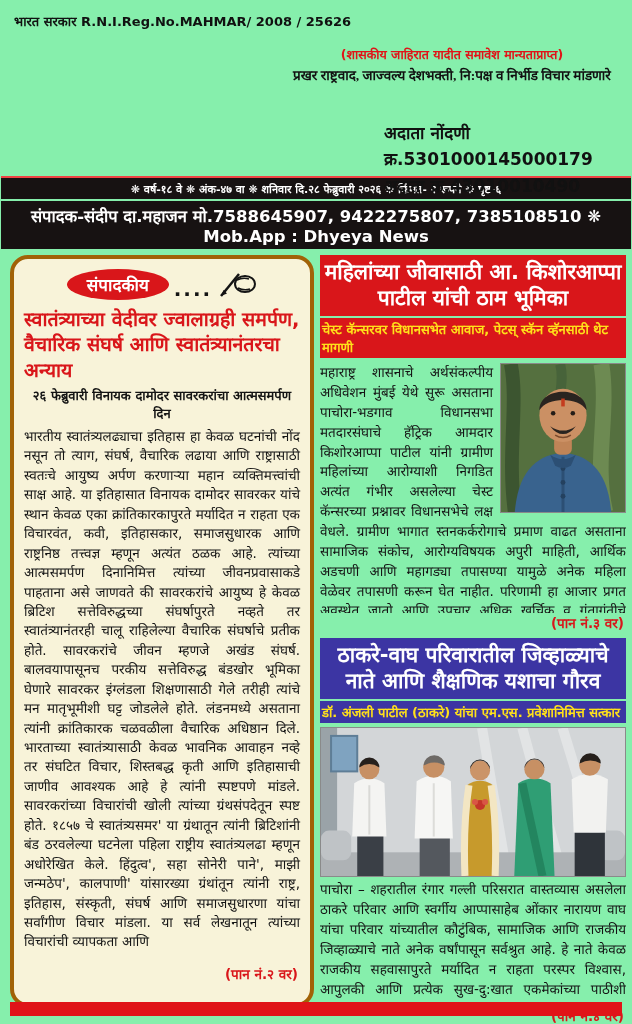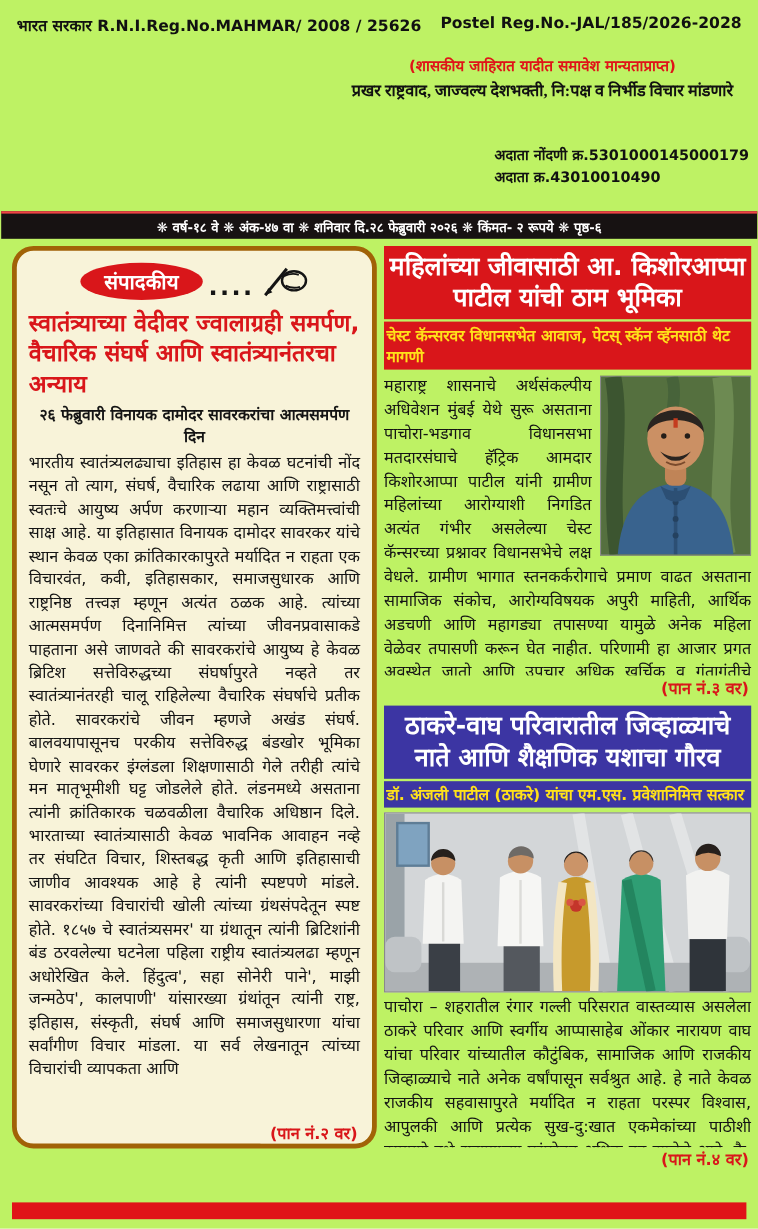--- a/index.html
+++ b/index.html
@@ -1,48 +1,48 @@
 <!DOCTYPE html>
 <html><head>
 <meta charset="utf-8">
 <style>
   * { margin:0; padding:0; box-sizing:border-box; }
   html,body { background:#ffffff; font-family:"DejaVu Sans", sans-serif; }
-  .page { position:relative; width:632px; height:1024px; background:#bef264; overflow:hidden; margin:0 auto; }
+  .page { position:relative; width:632px; height:1024px; background:#86efac; overflow:hidden; margin:0 auto; }
 
   
   .reg-row { display:flex; justify-content:space-between; padding:12px 14px 0 14px; font-size:13px; font-weight:bold; color:#111; }
 
   
   .masthead { position:relative; height:142px; }
   .weekly { position:absolute; left:84px; top:8px; font-size:27px; font-weight:bold; color:#111; }
   .logo { position:absolute; left:0; right:60px; top:2px; text-align:center; font-size:92px; line-height:1.15; font-weight:bold; color:#e01418; letter-spacing:2px; }
   .tagline-block { position:absolute; right:4px; top:16px; width:352px; text-align:center; }
   .govt-note { color:#e01418; font-size:12.5px; font-weight:bold; }
   .tagline { color:#111; font-size:13.5px; font-weight:bold; margin-top:3px;font-family:Liberation Serif, serif; }
-  .adata { position:absolute; left:412px; top:90px; font-size:12px; font-weight:bold; color:#111; line-height:1.55; }
+  .adata { position:absolute; left:384px; top:90px; font-size:17px; font-weight:bold; color:#111; line-height:1.55; }
 
   
   .bar { background:#171212; color:#ffffff; font-weight:bold; text-align:center; padding:3px 6px; margin:0 1px; }
   .bar1 { margin-top:4px; font-size:11px; border-top:2px solid #ef4444; }
   .bar2 { margin-top:2px; font-size:16.5px; }
 
   
   .main { display:flex; gap:6px; padding:6px 10px 0 10px; align-items:flex-start; }
 
   
   .editorial-box { position:relative; width:304px; min-width:304px; height:752px; background:#f8f3d9; border:4px solid #a16207; border-radius:18px; padding:8px 10px 26px 10px; overflow:hidden; }
   .ed-head-row { display:flex; align-items:center; justify-content:center; gap:5px; }
   .ed-badge { background:#d9161a; color:#ffffff; font-size:17px; font-weight:bold; padding:4px 20px; border-radius:50%; }
   .ed-dots { font-size:20px; font-weight:bold; color:#141414; letter-spacing:2px; margin-top:10px; }
   .ed-pen svg { display:block; }
   .ed-headline { color:#d9161a; font-size:19.5px; font-weight:bold; text-align:left; line-height:1.3; margin:6px 0 3px 0; }
   .ed-subhead { color:#141414; font-size:13px; font-weight:bold; text-align:center; margin-bottom:5px; }
   .ed-body { font-size:13.5px; color:#141414; text-align:justify; line-height:1.44; }
-  .ed-cont { position:absolute; right:12px; bottom:0; color:#d9161a; font-size:13.5px; font-weight:bold; background:#f8f3d9; padding-left:8px; }
+  .ed-cont { position:absolute; right:12px; bottom:20px; color:#d9161a; font-size:13.5px; font-weight:bold; background:#f8f3d9; padding-left:8px; }
 
   
   .right-col { width:306px; min-width:306px; }
   .banner { color:#ffffff; font-size:21px; font-weight:bold; text-align:center; line-height:1.22; padding:5px 4px; }
   .red-bg { background:#d9161a; }
   .blue-bg { background:#3c35a3; }
   .strip { color:#ffe11a; font-size:13px; font-weight:bold; text-align:left; padding:2px 2px; margin-top:2px; }
   .a1-body { margin-top:5px; height:250px; overflow:hidden; font-size:13.5px; color:#141414; text-align:justify; line-height:1.47; }
   .portrait-wrap { float:right; width:126px; height:150px; margin:0 0 5px 7px; border:1px solid #8a8a8a; background:#55703f; }
   .portrait-wrap svg { display:block; width:100%; height:100%; }
@@ -55,35 +55,35 @@
   
   .bottom-red-bar { position:absolute; left:10px; right:10px; bottom:8px; height:14px; background:#e01418; }
 </style>
 </head>
 <body>
 
 <div class="page">
 
   <div class="reg-row">
     <span>भारत सरकार R.N.I.Reg.No.MAHMAR/ 2008 / 25626</span>
-    <span>Postel Reg.No.-JAL/185/2026-2028</span>
   </div>
 
   <div class="masthead">
     <div class="tagline-block">
       <div class="govt-note">(शासकीय जाहिरात यादीत समावेश मान्यताप्राप्त)</div>
       <div class="tagline">प्रखर राष्ट्रवाद, जाज्वल्य देशभक्ती, नि:पक्ष व निर्भीड विचार मांडणारे</div>
     </div>
     <div class="adata">
       <div>अदाता नोंदणी क्र.5301000145000179</div>
       <div>अदाता क्र.43010010490</div>
     </div>
   </div>
 
   <div class="bar bar1">❋ वर्ष-१८ वे    ❋ अंक-४७ वा   ❋ शनिवार दि.२८ फेब्रुवारी २०२६   ❋ किंमत- २ रूपये   ❋ पृष्ठ-६</div>
+  <div class="bar bar2">संपादक-संदीप दा.महाजन मो.7588645907, 9422275807, 7385108510 ❋ Mob.App : Dhyeya News</div>
 
   <div class="main">
 
     <div class="editorial-box">
       <div class="ed-head-row">
         <span class="ed-badge">संपादकीय</span>
         <span class="ed-dots">....</span>
         <span class="ed-pen">
           <svg width="40" height="30" viewBox="0 0 40 30">
             <path d="M4 27 L22 5" stroke="#141414" stroke-width="2.5" fill="none"></path>

